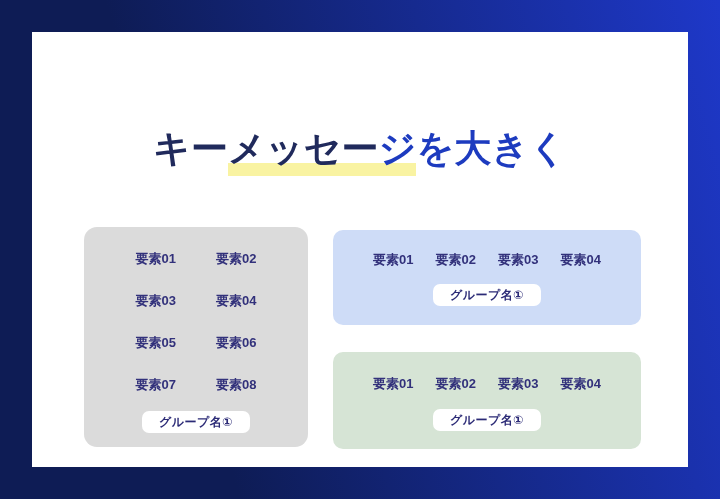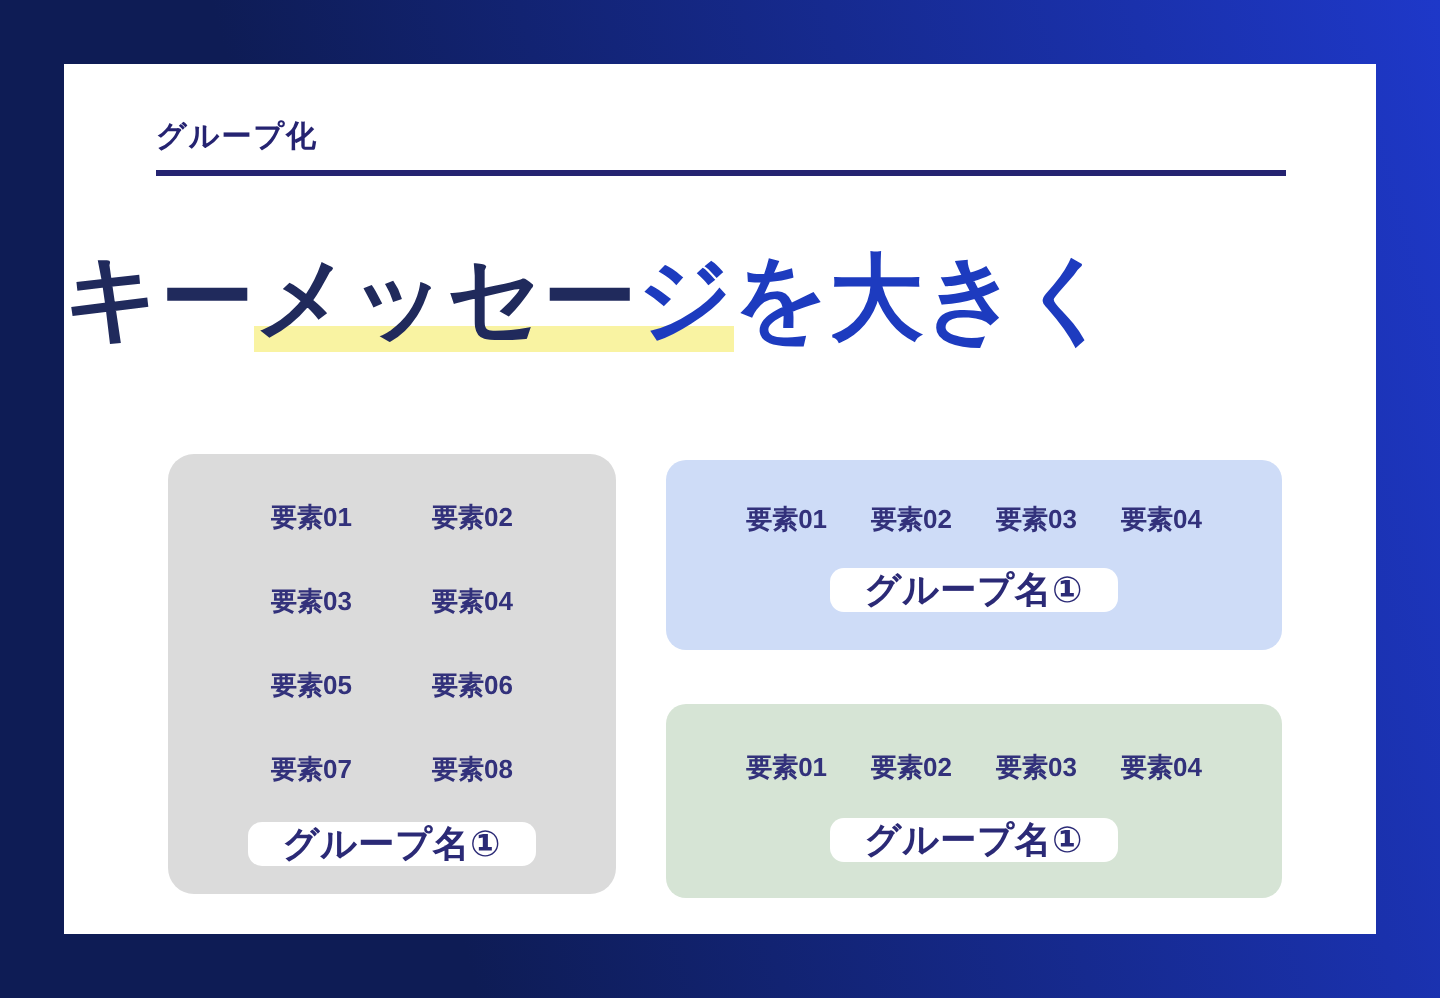--- a/index.html
+++ b/index.html
@@ -14,21 +14,21 @@
   }
   .card-header{
     position:absolute;top:28px;left:46px;right:45px;
     border-bottom:3px solid #252371;
     padding-bottom:7px;
     font-size:15px;line-height:18px;font-weight:bold;color:#252371;
     letter-spacing:1px;
   }
   .title{
     position:absolute;top:94px;left:0;right:0;margin:0;
-    text-align:left;font-size:47px;line-height:45px;font-weight:bold;
+    text-align:center;font-size:37px;line-height:45px;font-weight:bold;
     white-space:nowrap;
   }
   .t-dark{color:#202a5c;}
   .t-blue{color:#1d3bbf;}
   .hl{
     display:inline-block;line-height:45px;
     padding-bottom:5px;margin-bottom:-5px;
     background:linear-gradient(to top,#f9f3a2 0,#f9f3a2 13px,transparent 13px);
   }
   .box{position:absolute;color:#32317b;margin-top:17px;}
@@ -42,37 +42,34 @@
   }
   .row4{
     display:flex;justify-content:center;gap:22px;
     font-size:13px;line-height:13px;font-weight:600;
   }
   .box-tr .row4{margin-top:23px;}
   .box-br .row4{margin-top:25px;}
   .pill{
     height:22px;padding:0 17px;background:#ffffff;border-radius:7px;
     display:flex;align-items:center;justify-content:center;
-    font-size:18px;font-weight:bold;color:#2b2a76;
+    font-size:12px;font-weight:bold;color:#2b2a76;
     width:fit-content;margin-left:auto;margin-right:auto;
     letter-spacing:0.5px;white-space:nowrap;
   }
   .box-left .pill{margin-top:20px;}
   .box-tr .pill{margin-top:18px;}
   .box-br .pill{margin-top:19px;}
 </style>
 </head>
 <body>
 
 <div class="stage">
   <div class="card">
 
-    <div class="card-header">
-      <span>グループ化</span>
-    </div>
 
     <h1 class="title"><span class="t-dark">キー</span><span class="t-dark hl">メッセー</span><span class="t-blue hl">ジ</span><span class="t-blue">を大きく</span></h1>
 
     <div class="box box-left">
       <div class="grid2">
         <span>要素01</span>
         <span>要素02</span>
         <span>要素03</span>
         <span>要素04</span>
         <span>要素05</span>

